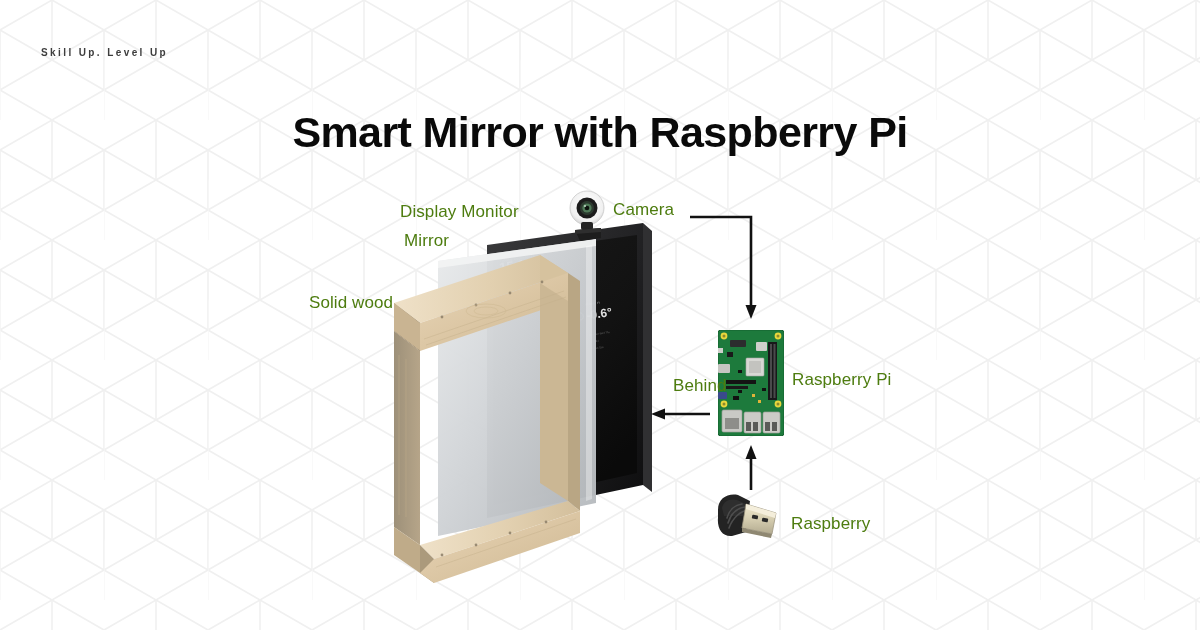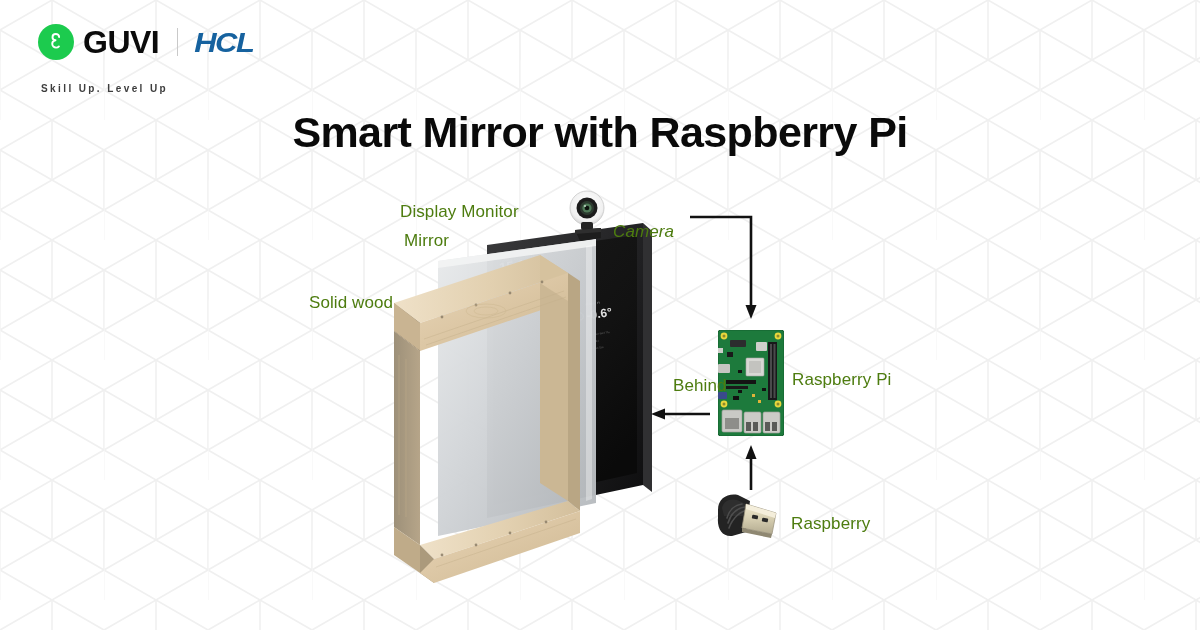--- a/index.html
+++ b/index.html
@@ -59,21 +59,21 @@
 
   
   .anno {
     position:absolute; z-index:9;
     font-size:17px; color:#4d7c0f; white-space:nowrap;
     letter-spacing:0.1px;
   }
   #label-display-monitor { left:400px; top:202px; }
   #label-mirror          { left:404px; top:231px; }
   #label-solid-wood      { left:309px; top:293px; }
-  #label-camera          { left:613px; top:222px;font-style:italic; }
+  #label-camera          { left:613px; top:200px; }
   #label-raspberry-pi    { left:792px; top:370px; }
   #label-microphone      { left:791px; top:514px; }
   #label-behind          { left:673px; top:376px; }
 
   
   #arrows { position:absolute; inset:0; z-index:8; pointer-events:none; }
 
   
   #assembly { position:absolute; left:390px; top:215px; width:290px; height:375px; z-index:6; }
 
@@ -97,31 +97,20 @@
         <path d="M-52 30 L0 60 L0 120 M0 60 L-52 90"></path>
         <path d="M104 30 L156 60 L156 120 M156 60 L104 90"></path>
       </g>
     </pattern>
   </defs>
   <rect width="1200" height="630" fill="#ffffff"></rect>
   <rect width="1200" height="630" fill="url(#isoCube)"></rect>
 </svg>
 
 <div id="brand-bar">
-  <div id="brand-row">
-    <div id="guvi-mark">
-      <svg width="22" height="22" viewBox="0 0 24 24" aria-hidden="true">
-        <path d="M15.4 6.6c0-2-1.6-3.4-3.6-3.4S8.2 4.7 8.2 6.7c0 1.9 1.4 3.2 3.3 3.4
-                 -2.1 .3-3.6 1.8-3.6 3.9 0 2.4 1.9 4.1 4.2 4.1 1.3 0 2.4-.5 3.1-1.3" fill="none" stroke="#ffffff" stroke-width="2.1" stroke-linecap="round" stroke-linejoin="round"></path>
-      </svg>
-    </div>
-    <div id="guvi-word">GUVI</div>
-    <div id="brand-divider"></div>
-    <div id="hcl-word">HCL</div>
-  </div>
   <div id="brand-tagline">Skill Up. Level Up</div>
 </div>
 
 <div id="page-title">Smart Mirror with Raspberry Pi</div>
 
 <svg id="assembly" width="290" height="375" viewBox="0 0 290 375">
   <defs>
     <linearGradient id="woodFace" x1="0" y1="0" x2="1" y2="1">
       <stop offset="0%" stop-color="#e8d6b8"></stop>
       <stop offset="45%" stop-color="#ddc8a6"></stop>

